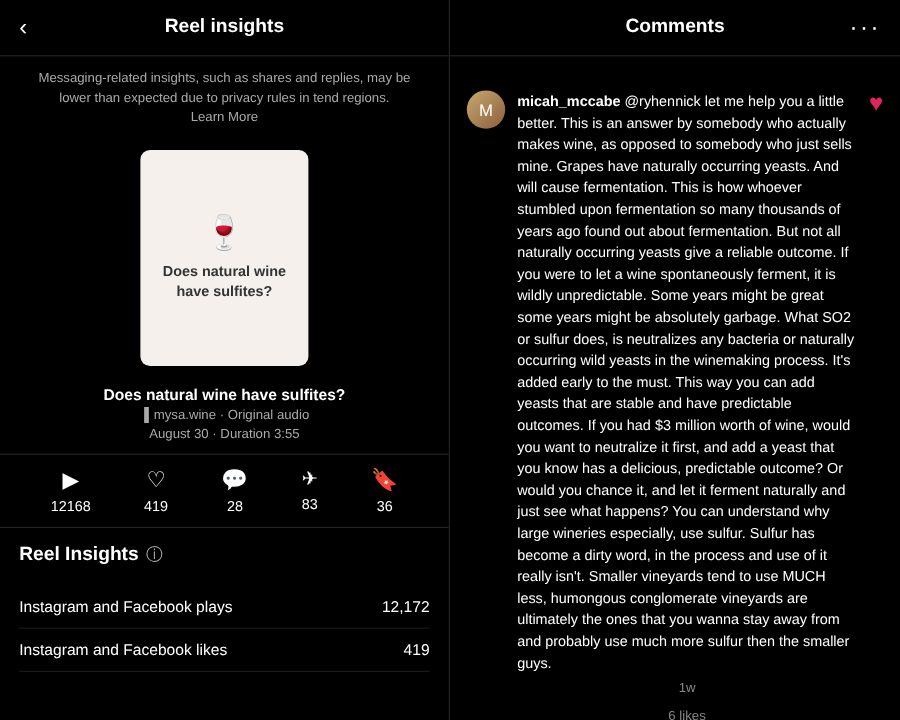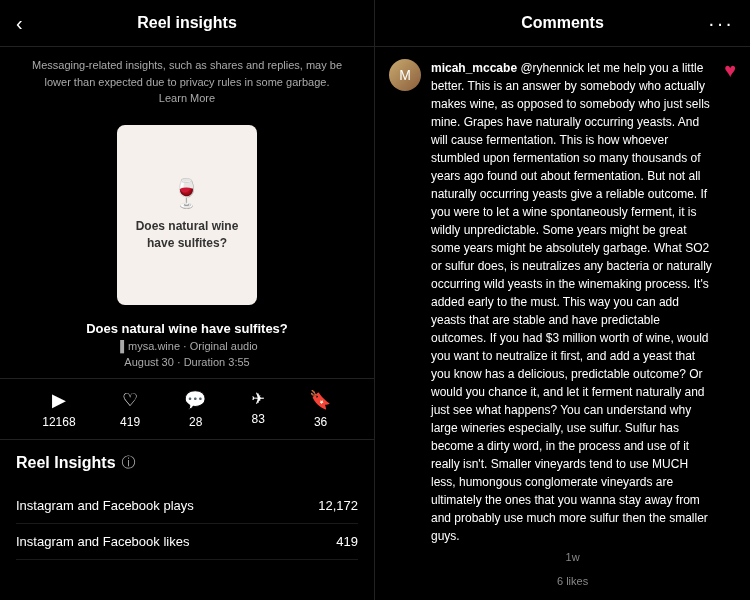--- a/index.html
+++ b/index.html
@@ -161,20 +161,21 @@
       color: #fff;
     }
 
     
     .right-panel {
       width: 375px;
       height: 600px;
       background: #000;
       display: flex;
       flex-direction: column;
+      gap: 16px;
     }
     .right-header {
       display: flex;
       align-items: center;
       justify-content: center;
       padding: 14px 16px;
       position: relative;
       border-bottom: 1px solid #222;
     }
     .right-header-title {
@@ -268,21 +269,21 @@
 </head>
 <body>
 
 <div class="left-panel">
   <div class="left-header">
     <span class="back-icon">‹</span>
     <span class="left-header-title">Reel insights</span>
   </div>
 
   <div class="privacy-notice">
-    <span>Messaging-related insights, such as shares and replies, may be lower than expected due to privacy rules in some garbage.</span>
+    <span>Messaging-related insights, such as shares and replies, may be lower than expected due to privacy rules in tend regions.</span>
     <a href="#">Learn More</a>
   </div>
 
   <div style="display:flex;flex-direction:column;align-items:center;">
     <div class="video-card">
       <span class="wine-icon">🍷</span>
       <span class="video-card-text">Does natural wine have sulfites?</span>
     </div>
     <div class="video-title">Does natural wine have sulfites?</div>
     <div class="video-meta">

